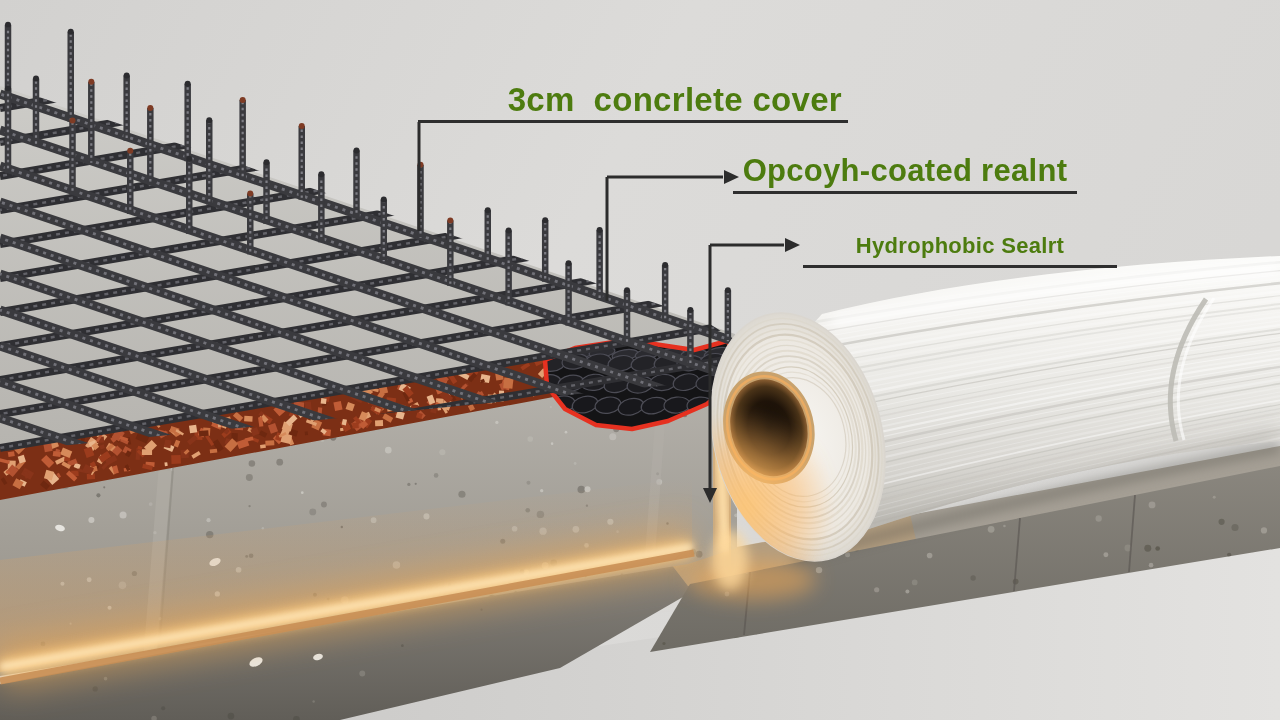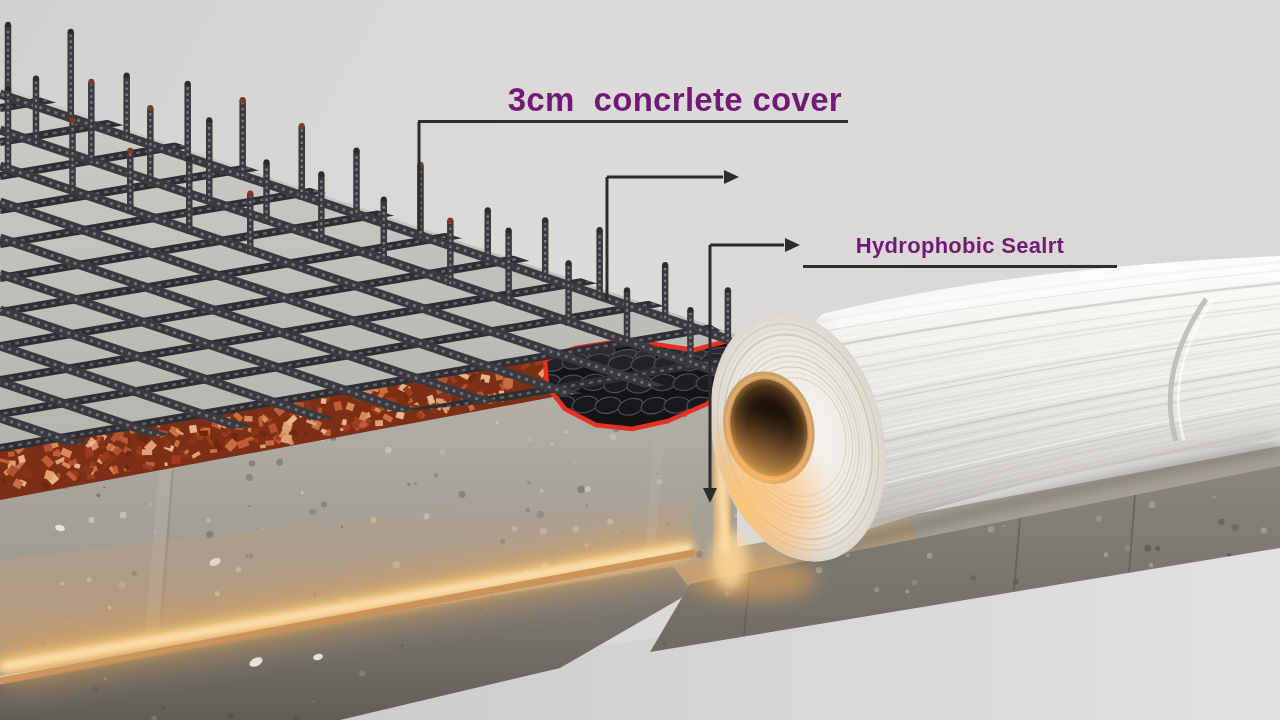--- a/index.html
+++ b/index.html
@@ -1,19 +1,19 @@
 <!DOCTYPE html>
 <html><head>
 <meta charset="utf-8">
 <style>
   html,body{margin:0;padding:0;background:#9a9a98;}
   #stage{position:relative;width:1280px;height:720px;overflow:hidden;
          background:#dcdbd9;font-family:"Liberation Sans",sans-serif;}
   #scene{position:absolute;left:0;top:0;}
-  .label{position:absolute;color:#701a75;font-weight:bold;
+  .label{position:absolute;color:#4d7c0f;font-weight:bold;
          border-bottom:3px solid #2e2e2e;white-space:pre;letter-spacing:.3px;}
 </style>
 </head>
 <body>
 
 <div id="stage">
 <svg id="scene" width="1280" height="720" viewBox="0 0 1280 720">
   <defs>
     <linearGradient id="gBg" x1="0" y1="0" x2="1" y2="0.3">
       <stop offset="0" stop-color="#d2d1cf"></stop>
@@ -946,14 +946,15 @@
     <path d="M710,245 V488"></path>
   </g>
   <g fill="#2c2c2c">
     <polygon points="739,177 724,170 724,184"></polygon>
     <polygon points="800,245 785,238 785,252"></polygon>
     <polygon points="710,503 703,488 717,488"></polygon>
   </g>
 </svg>
 
 <div class="label" style="left:418px;top:79px;width:424px;font-size:33px;line-height:41px;text-align:right;padding-right:6px;">3cm  concrlete cover</div>
+<div class="label" style="left:733px;top:150px;width:344px;font-size:31px;line-height:41px;text-align:center;">Opcoyh-coated realnt</div>
 <div class="label" style="left:803px;top:226px;width:314px;font-size:22px;line-height:39px;text-align:center;">Hydrophobic Sealrt</div>
 </div>
 
 </body></html>

